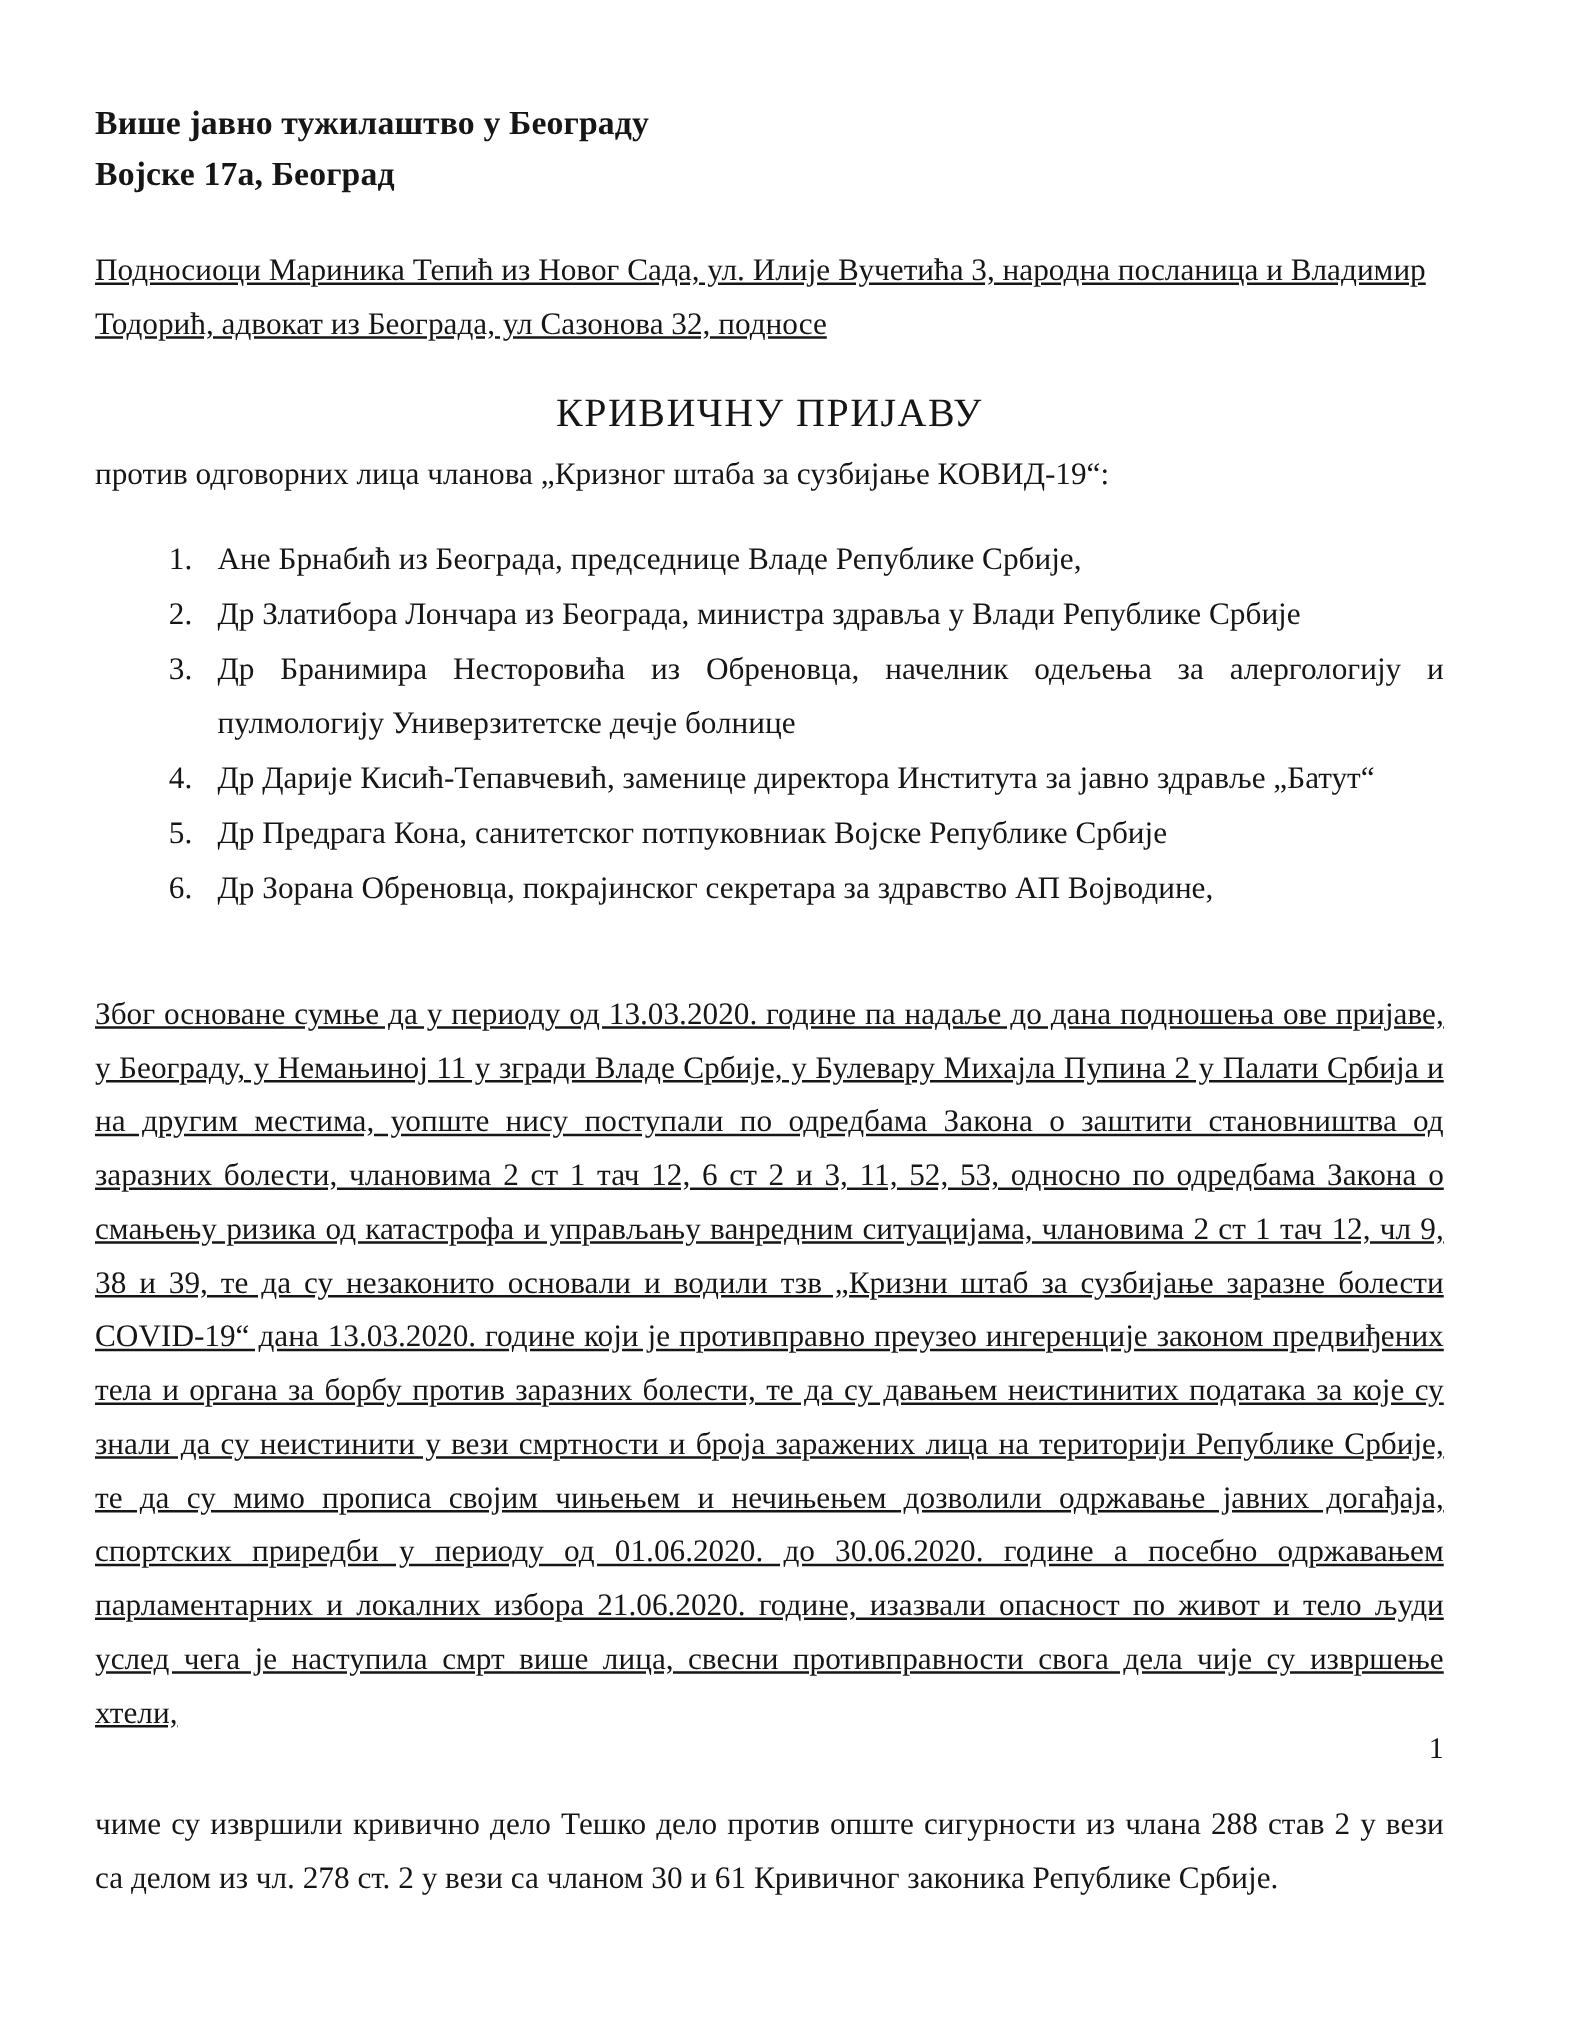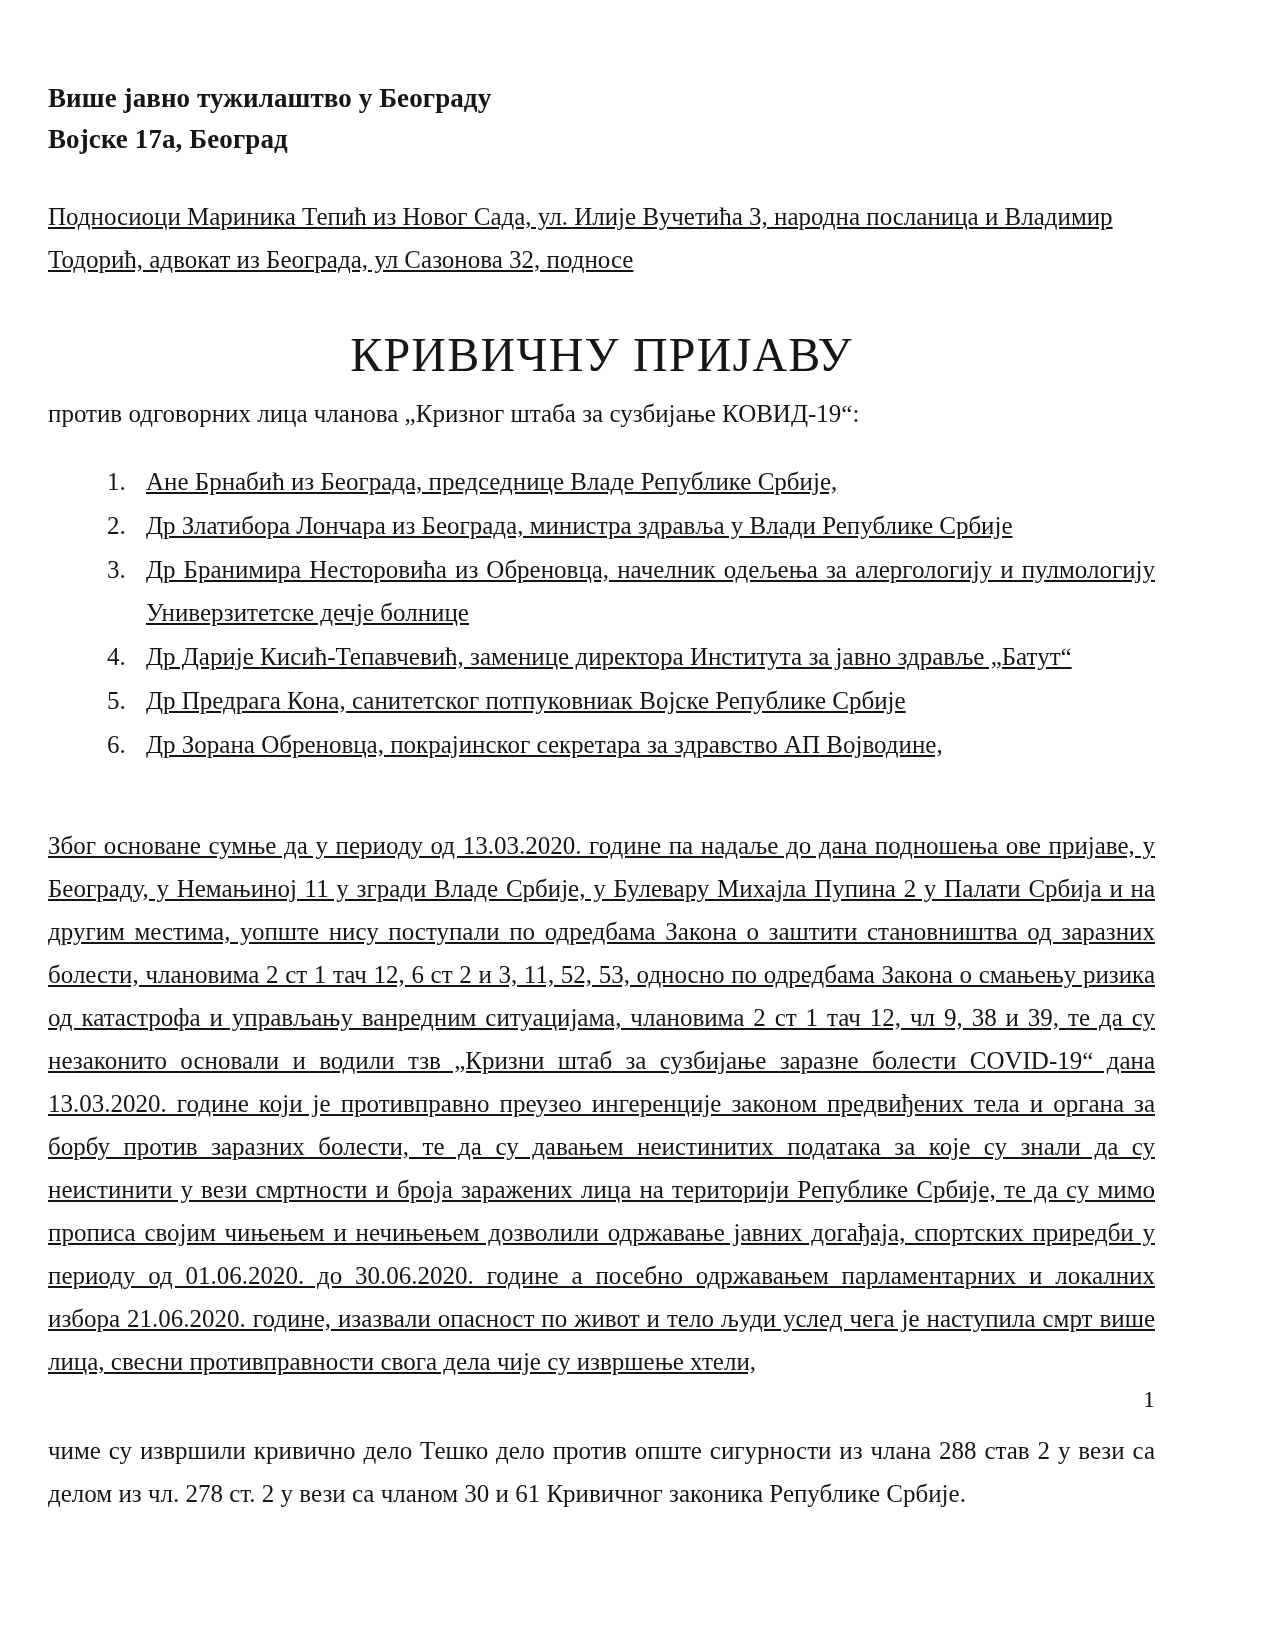--- a/index.html
+++ b/index.html
@@ -10,59 +10,58 @@
   body {
     font-family: "Liberation Serif", "DejaVu Serif", serif;
     color: #161616;
   }
   .page {
     position: relative;
     width: 1273px;
     height: 1519px;
     background: #ffffff;
     box-sizing: border-box;
-    padding: 78px 118px 40px 48px;
+    padding: 78px 118px 40px 76px;
     overflow: hidden;
   }
   .letterhead {
     margin: 0 0 10px 0;
   }
   .letterhead-line {
     font-size: 27px;
     font-weight: bold;
     line-height: 1.50;
     letter-spacing: 0.1px;
   }
   .submitters {
     margin-top: 36px;
     font-size: 25px;
     line-height: 1.72;
     text-align: left;
     text-decoration: underline;
   }
   .doc-title {
     text-align: center;
-    font-size: 48px;
+    font-size: 32px;
     line-height: 1.1;
-    margin-top: 48px;
+    margin-top: 32px;
     margin-bottom: 12px;
     letter-spacing: 1.2px;
     font-weight: normal;
   }
   .against-line {
     font-size: 25px;
     line-height: 1.6;
     margin-bottom: 26px;
   }
   ol.accused {
     margin: 14px 0 0 0;
     padding-left: 84px;
     font-size: 25px;
     line-height: 1.72;
-    text-decoration: underline;
   }
   ol.accused li {
     padding-left: 14px;
     margin-bottom: 1px;
     text-align: justify;
   }
   ol.accused li::marker {
     font-size: 25px;
   }
   .body-par {

